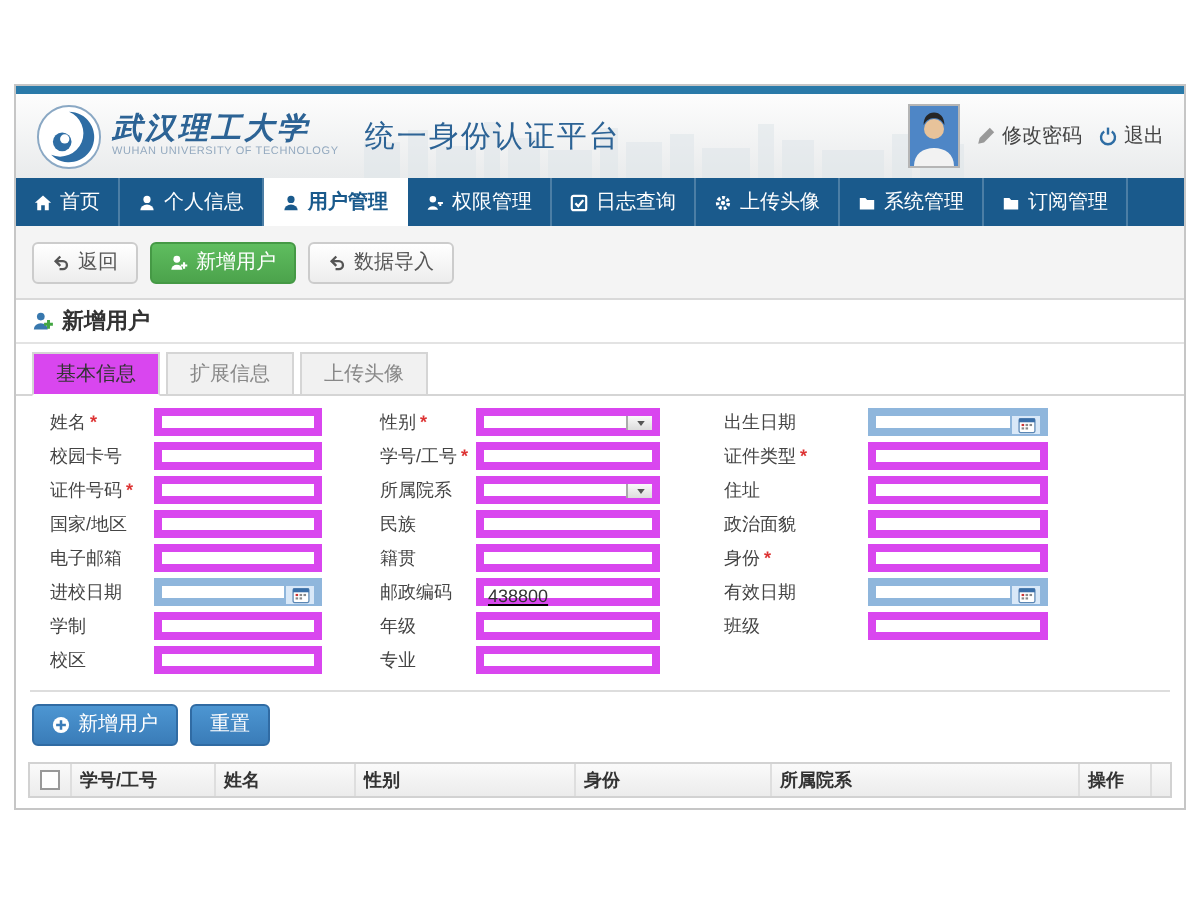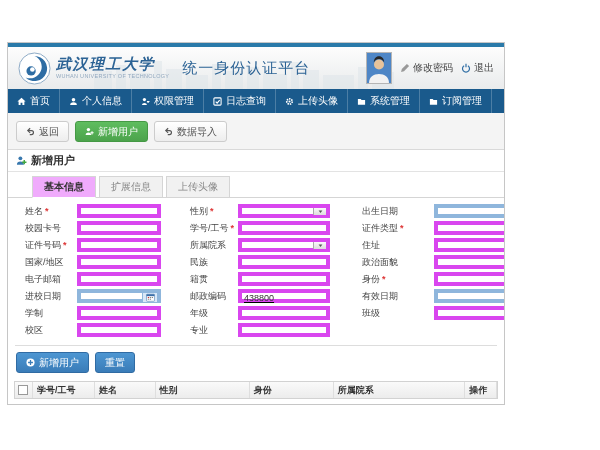--- a/index.html
+++ b/index.html
@@ -1,18 +1,18 @@
 <!DOCTYPE html>
 <html style="--top-strip: #2a7aa9; --nav-blue: #1a5a8c; --title-blue: #2c6395; --required-red: #dd3333;"><head>
 <meta charset="utf-8">
 <style>
   html,body{margin:0;padding:0;background:#fff;}
   .page{width:600px;height:450px;position:relative;overflow:hidden;background:#fff;
         font-family:"Liberation Sans","DejaVu Sans",sans-serif;}
-  .app{position:absolute;left:7px;top:42px;width:498px;height:363px;border:1px solid #c6c6c6;
+  .app{position:absolute;left:7px;top:42px;width:586px;height:363px;border:1px solid #c6c6c6;
        box-sizing:border-box;display:flex;flex-direction:column;background:#fff;}
   .topstrip{flex:0 0 4px;background:var(--top-strip,#2a7aa9);}
   
   .header{flex:0 0 42px;background:linear-gradient(#fdfdfd,#e9ebec);display:flex;align-items:center;
           padding:0 10px;position:relative;overflow:hidden;}
   .skyline{position:absolute;right:110px;bottom:0;height:30px;width:300px;opacity:.55;}
   .logo{width:33px;height:33px;flex:0 0 33px;z-index:1;}
   .logo svg{width:33px;height:33px;display:block;}
   .univ{margin-left:5px;line-height:1;z-index:1;}
   .univ-cn{font-family:"DejaVu Serif","Liberation Serif",serif;font-weight:bold;font-style:italic;
@@ -42,21 +42,21 @@
   .btn.green{background:linear-gradient(#5fbd5f,#4ca34c);border-color:#459945;color:#fff;}
   .btn.blue{background:linear-gradient(#4d96d2,#3a7cb8);border-color:#306ba3;color:#fff;}
   
   .panel{flex:1;background:#fff;display:flex;flex-direction:column;overflow:hidden;}
   .sechead{flex:0 0 21px;display:flex;align-items:center;gap:4px;padding:0 8px;font-size:11px;
            font-weight:bold;color:#333;border-bottom:1px solid #e3e3e3;}
   .sechead .icn svg{width:11px;height:11px;}
   .tabrow{flex:0 0 21px;padding:3px 8px 0;border-bottom:1px solid #d5d5d5;box-sizing:border-box;}
   .tab{display:inline-block;padding:3px 11px;font-size:10px;background:#f1f1f1;
        border:1px solid #d5d5d5;margin-right:3px;color:#888;cursor:pointer;position:relative;top:1px;}
-  .tab.active{background:#f0abfc;border-bottom-color:#fff;color:#333;font-weight:bold;margin-left:16px;}
+  .tab.active{background:#d946ef;border-bottom-color:#fff;color:#333;font-weight:normal;}
   
   .formgrid{flex:0 0 143px;box-sizing:border-box;padding:6px 0 5px 17px;display:grid;
             grid-template-columns:165px 172px 178px;grid-auto-rows:14px;row-gap:3px;align-items:center;}
   .field{display:flex;align-items:center;height:14px;}
   .flabel{font-size:9px;color:#444;white-space:nowrap;flex:0 0 auto;}
   .star{color:var(--required-red,#dd3333);margin-left:2px;font-size:9px;font-weight:bold;}
   .field:nth-child(3n+1) .flabel{width:52px;}
   .field:nth-child(3n+2) .flabel{width:48px;}
   .field:nth-child(3n)   .flabel{width:72px;}
   .fctrl{height:14px;box-sizing:border-box;border:4px solid #d946ef;background:#fff;
@@ -164,20 +164,29 @@
         </div>
         <div class="navtab">
           <span class="icn">
             <svg viewBox="0 0 10 10" fill="currentColor">
               <circle cx="5" cy="3" r="2"></circle>
               <path d="M1.3 9a3.7 3.2 0 0 1 7.4 0Z"></path>
             </svg>
           </span>
           <span>个人信息</span>
         </div>
+        <div class="navtab active">
+          <span class="icn">
+            <svg viewBox="0 0 10 10" fill="currentColor">
+              <circle cx="5" cy="3" r="2"></circle>
+              <path d="M1.3 9a3.7 3.2 0 0 1 7.4 0Z"></path>
+            </svg>
+          </span>
+          <span>用户管理</span>
+        </div>
         <div class="navtab">
           <span class="icn">
             <svg viewBox="0 0 10 10" fill="currentColor">
               <circle cx="3.8" cy="2.9" r="1.8"></circle>
               <path d="M.9 8.8a3 2.7 0 0 1 5.8 0Z"></path>
               <path d="M6.6 4.4h2.8v1.2H8.5v1.1H7.4v-1H6.6Z"></path>
             </svg>
           </span>
           <span>权限管理</span>
         </div>

